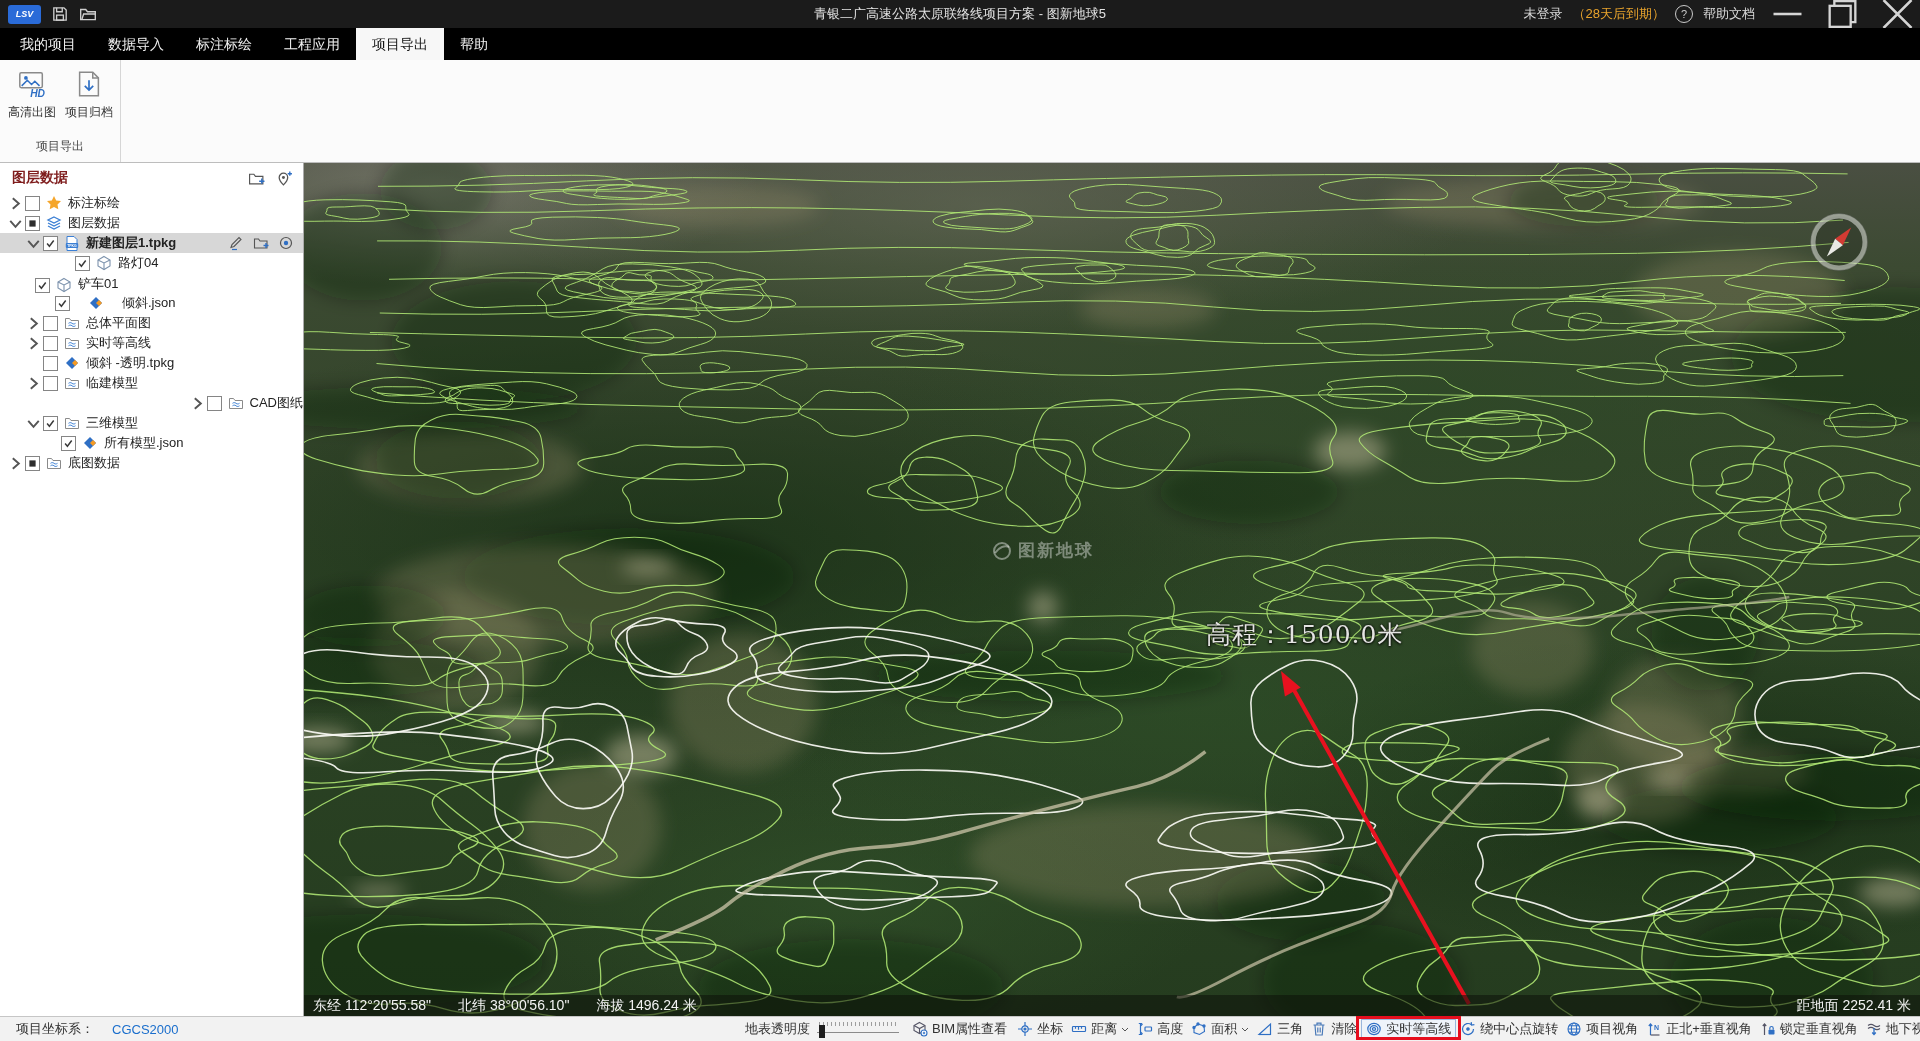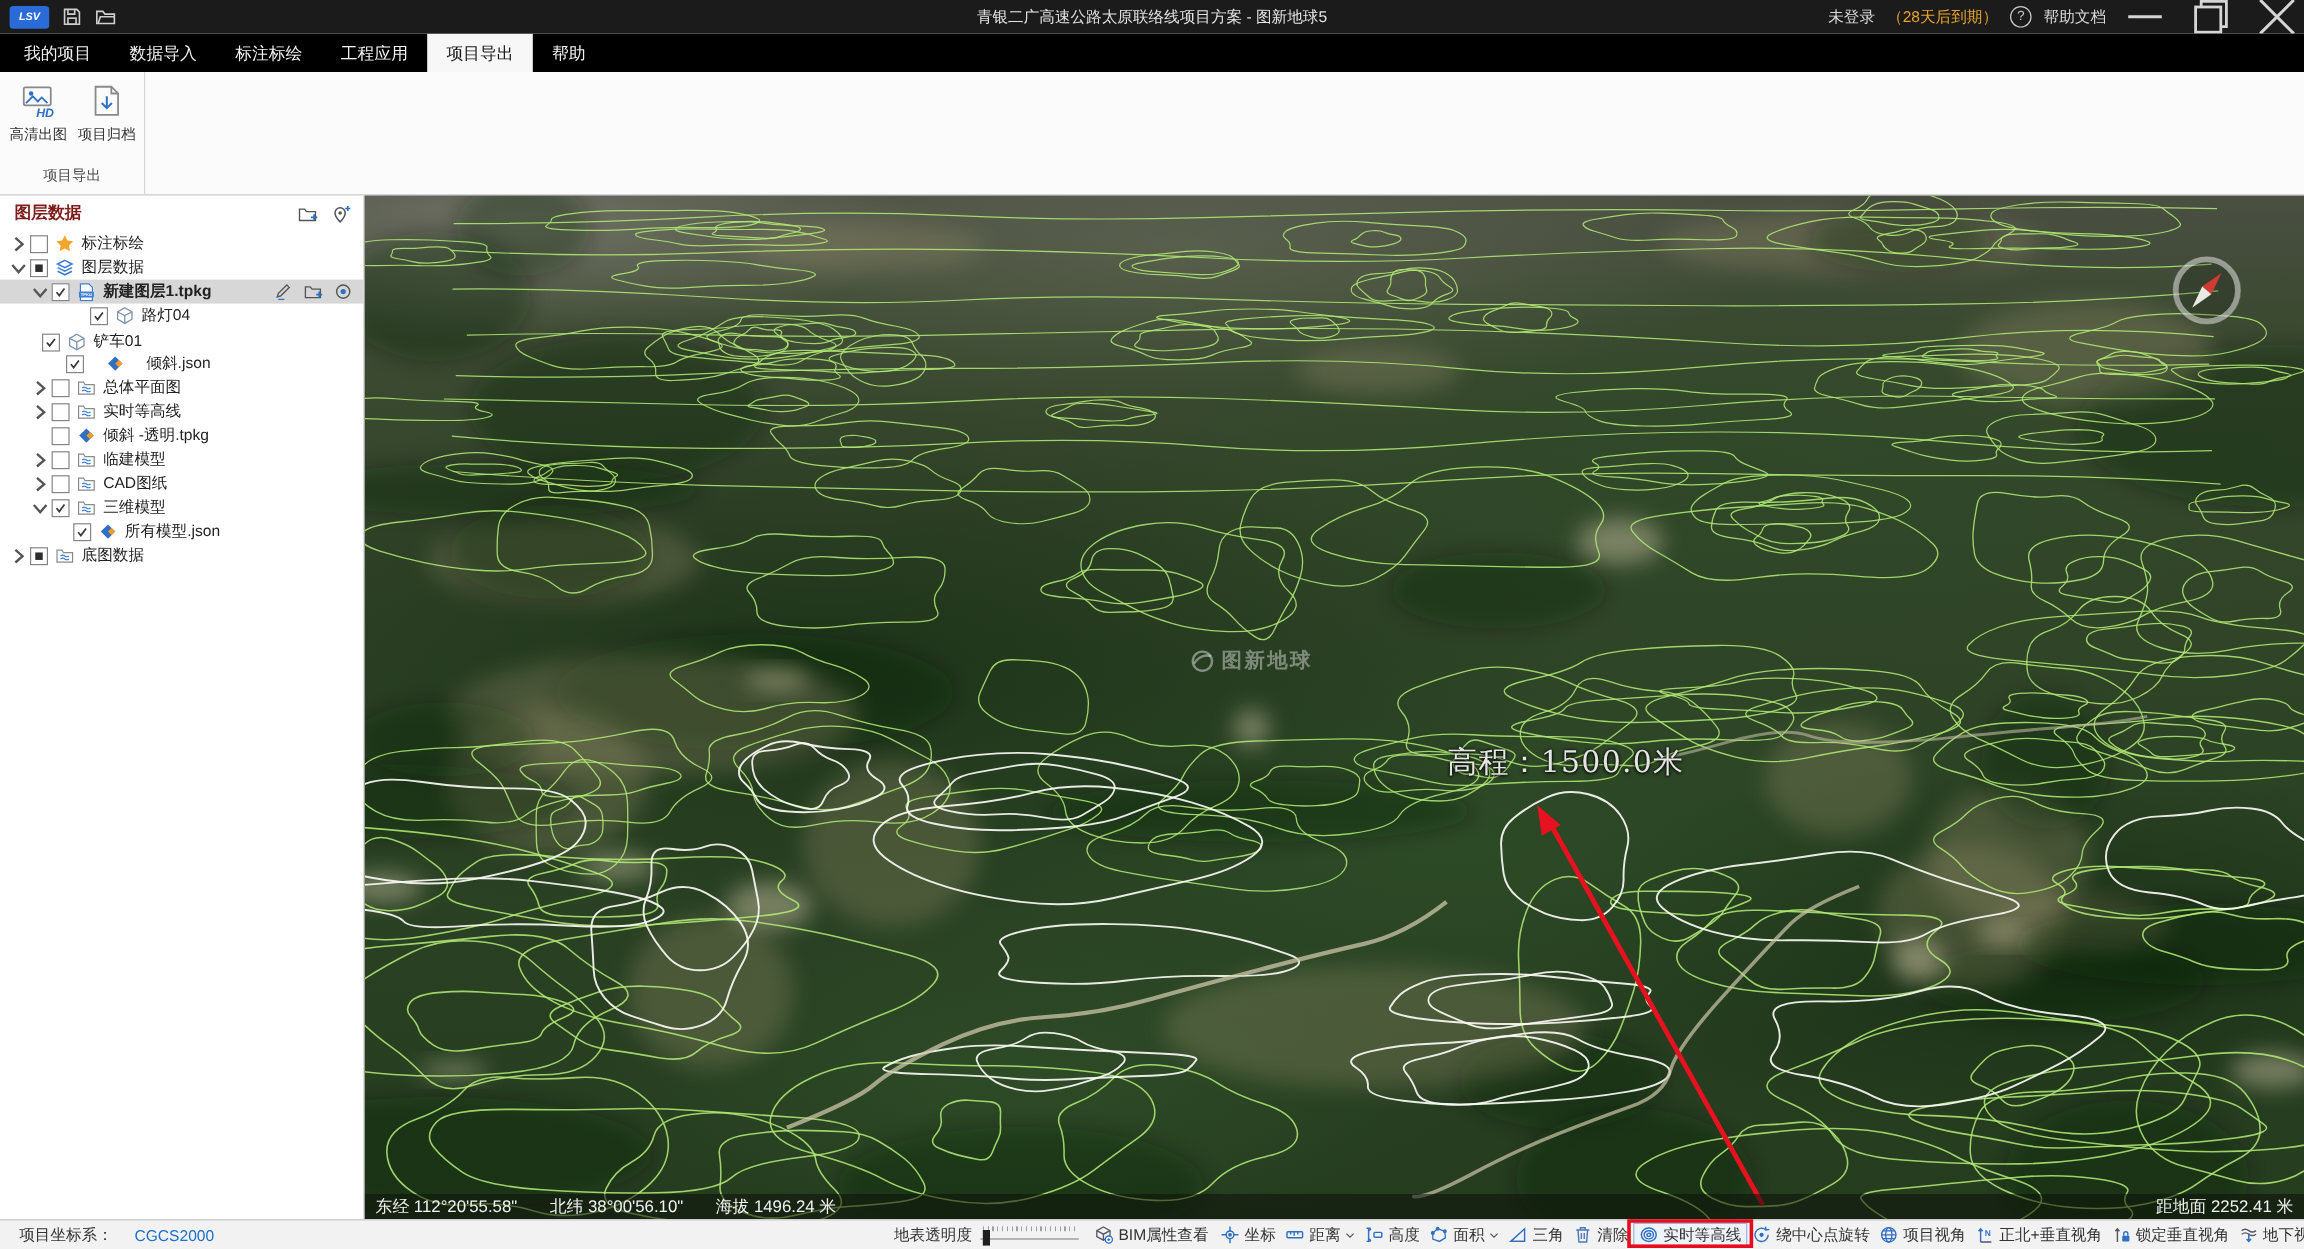--- a/index.html
+++ b/index.html
@@ -367,21 +367,21 @@
             <svg viewBox="0 0 16 16">
               <path d="M1.5 3.5h4L7 5.5h7.5v8h-13z" fill="#fff" stroke="#8a8a8a" stroke-width="1"></path>
               <g stroke="#3b7fd4" fill="none" stroke-width="1">
                 <path d="M4.5 8.3c1.2-.9 2.3-.9 3.5 0s2.3.9 3.5 0"></path>
                 <path d="M4.5 10.8c1.2-.9 2.3-.9 3.5 0s2.3.9 3.5 0"></path>
               </g>
             </svg>
           </span>
           <span class="tlabel">临建模型</span>
         </div>
-        <div class="tree-row" style="padding-left: 26px;">
+        <div class="tree-row" style="padding-left: 26px; justify-content: flex-end;">
           <span class="arrow">
             <svg viewBox="0 0 10 10" fill="none" stroke="#555" stroke-width="1.3">
               <path d="M3.2 1.5L7.2 5l-4 3.5"></path>
             </svg>
           </span>
           <span class="cbx"></span>
           <span class="ticon">
             <svg viewBox="0 0 16 16">
               <path d="M1.5 3.5h4L7 5.5h7.5v8h-13z" fill="#fff" stroke="#8a8a8a" stroke-width="1"></path>
               <g stroke="#3b7fd4" fill="none" stroke-width="1">

